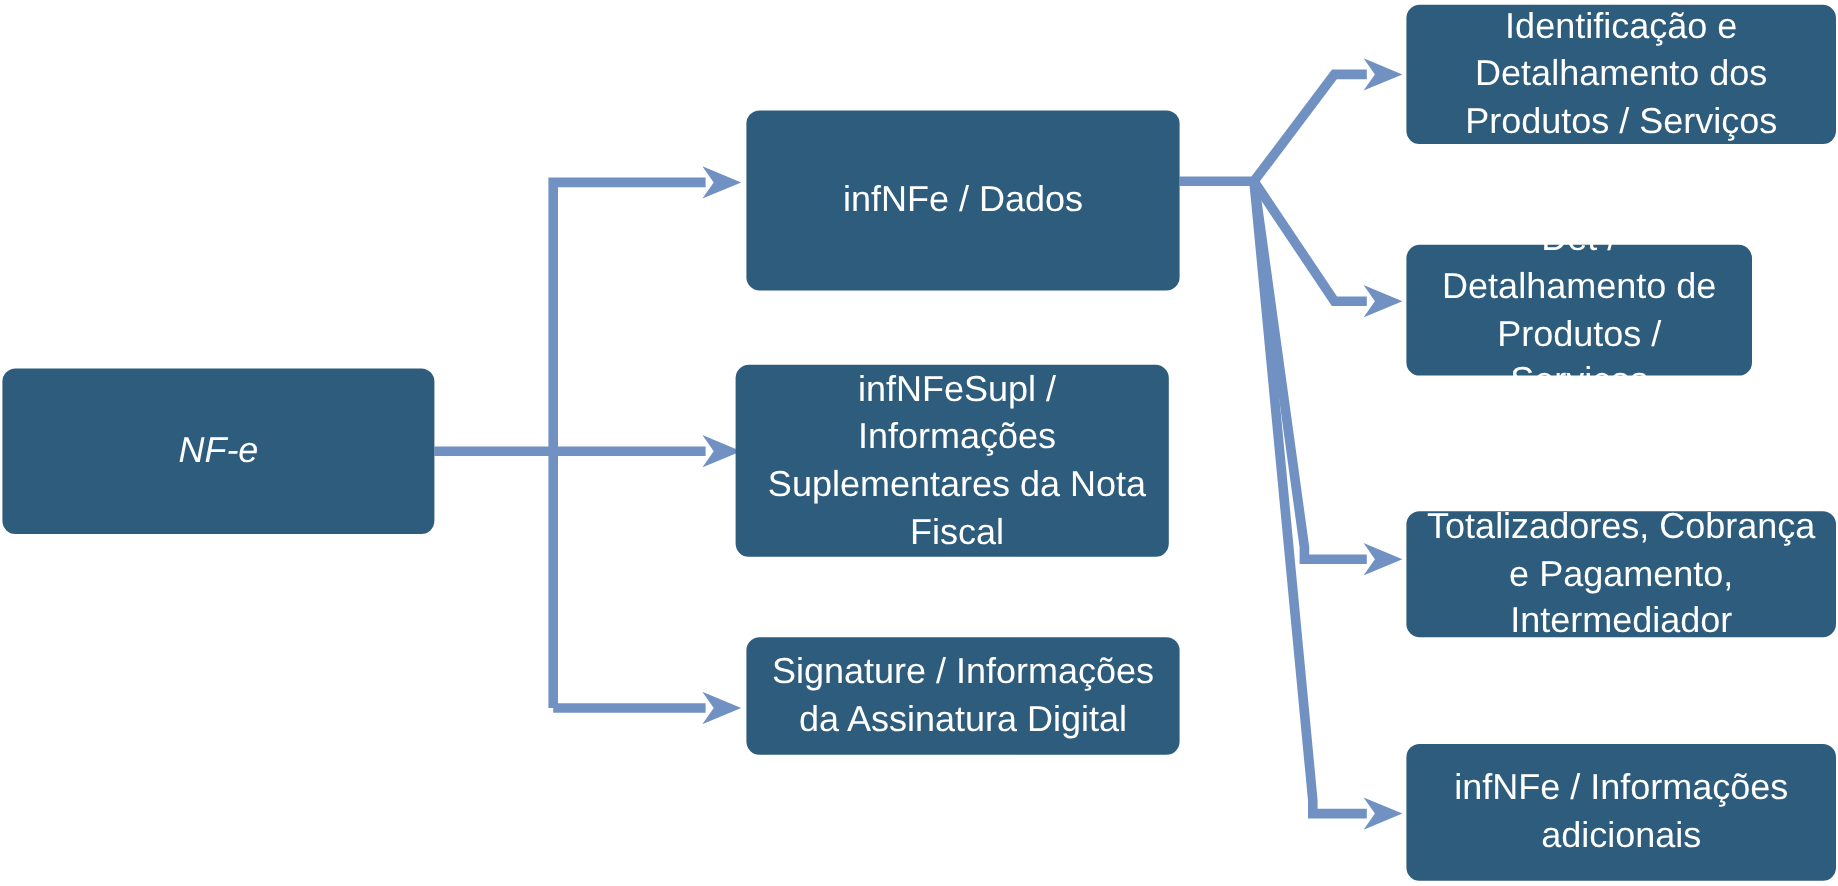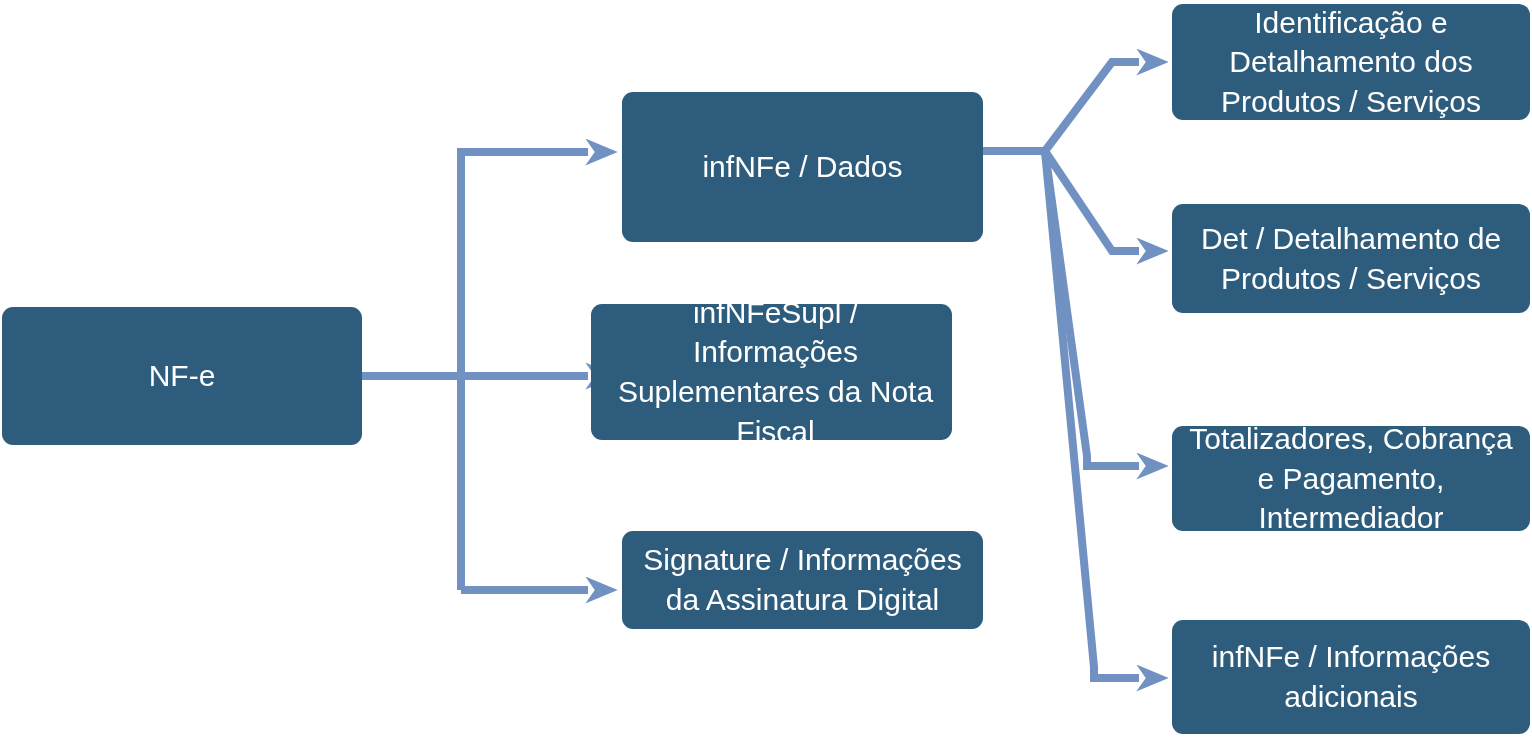--- a/index.html
+++ b/index.html
@@ -41,30 +41,30 @@
     background: var(--node-fill);
     color: var(--node-text);
     border-radius: 11px;
     display: flex;
     align-items: center;
     justify-content: center;
     text-align: center;
     padding: 6px 15px;
     line-height: 1.32;
   }
-  .node-root  { font-size: 30px; }
+  .node-root  { font-size: 30px; font-style: italic; }
   .node-mid, .node-leaf { font-size: 30px; }
 
   
   #node-nfe        { left: 2px;    top: 307px; width: 360px; height: 138px; }
   #node-infnfe     { left: 622px;  top: 92px;  width: 361px; height: 150px; }
-  #node-infnfesupl { left: 591px;  top: 304px; width: 361px; height: 136px; padding-left: 23px; }
+  #node-infnfesupl { left: 613px;  top: 304px; width: 361px; height: 160px; padding-left: 23px; }
   #node-signature  { left: 622px;  top: 531px; width: 361px; height: 98px; }
   #node-ide        { left: 1172px; top: 4px;   width: 358px; height: 116px; }
-  #node-det        { left: 1172px; top: 204px; width: 358px; height: 109px; }
+  #node-det        { left: 1172px; top: 204px; width: 288px; height: 109px; }
   #node-tot        { left: 1172px; top: 426px; width: 358px; height: 105px; }
   #node-infadic    { left: 1172px; top: 620px; width: 358px; height: 114px; }
 </style>
 </head>
 <body>
 
 <svg id="connector-layer" viewBox="0 0 1532 738" xmlns="http://www.w3.org/2000/svg" aria-hidden="true">
   <defs>
     <marker id="arrow" viewBox="0 0 12 10" refX="1" refY="5" markerWidth="33" markerHeight="27" markerUnits="userSpaceOnUse" orient="auto">
       <path class="arrowhead-fill" d="M0,0 L12,5 L0,10 L3.5,5 Z"></path>

